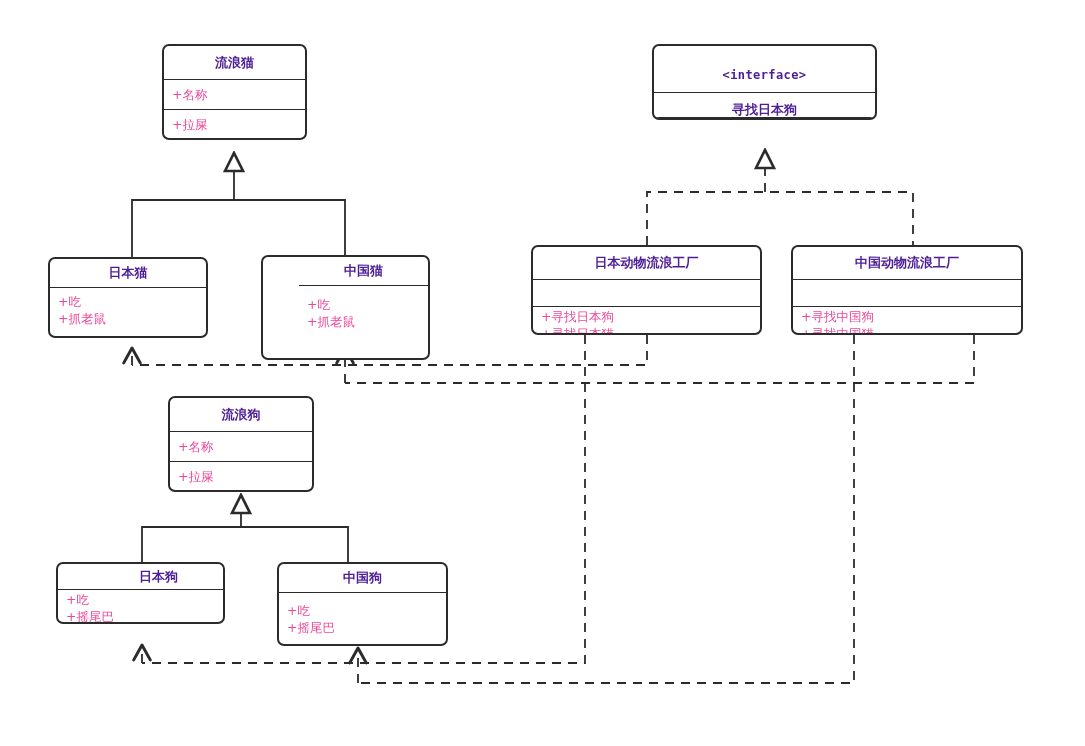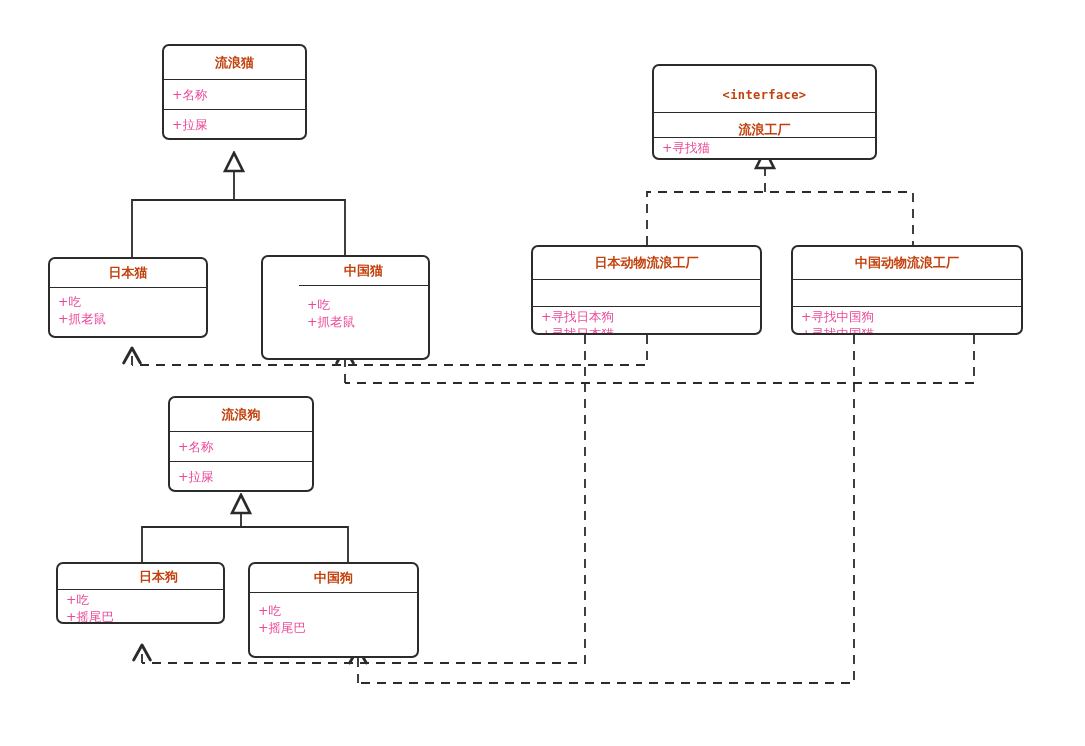--- a/index.html
+++ b/index.html
@@ -30,21 +30,21 @@
     box-sizing: border-box;
     background: #ffffff;
     border: 2px solid #2b2b2b;
     border-radius: 7px;
     overflow: hidden;
   }
   .uml-title {
     text-align: center;
     font-weight: bold;
     font-size: 13px;
-    color: #c2410c;
+    color: #4c1d95;
     line-height: 17px;
     white-space: pre-line;
   }
   .stereo {
     display: block;
     font-family: "DejaVu Sans Mono", "Liberation Mono", monospace;
     font-size: 12px;
     font-weight: bold;
     letter-spacing: 0.4px;
   }
@@ -153,32 +153,32 @@
   </div>
 
   <div class="uml-box" style="left:56px; top:562px; width:169px; height:62px;">
     <div class="uml-title" style="height:25px; line-height:25px;margin-left:36px;">日本狗</div>
     <div class="uml-compartment divider" style="height:33px; padding:1px 0 0 8px;">
       <div class="member">+吃</div>
       <div class="member">+摇尾巴</div>
     </div>
   </div>
 
-  <div class="uml-box" style="left:248px; top:562px; width:171px; height:96px;">
+  <div class="uml-box" style="left:277px; top:562px; width:171px; height:84px;">
     <div class="uml-title" style="height:28px; line-height:28px;">中国狗</div>
     <div class="uml-compartment divider" style="height:52px; padding:9px 0 0 8px;">
       <div class="member">+吃</div>
       <div class="member">+摇尾巴</div>
     </div>
   </div>
 
-  <div class="uml-box" style="left:652px; top:64px; width:225px; height:96px;">
+  <div class="uml-box" style="left:652px; top:44px; width:225px; height:76px;">
     <div class="uml-title" style="height:42px; padding-top:4px;">
       <span class="stereo">&lt;interface&gt;</span>
-      <span>流浪工厂</span>
+      <span>寻找日本狗</span>
     </div>
     <div class="uml-compartment divider" style="height:25px;"></div>
     <div class="uml-compartment divider" style="height:25px; padding:1px 0 0 8px;">
       <div class="member">+寻找猫</div>
       <div class="member">+寻找狗</div>
     </div>
   </div>
 
   <div class="uml-box" style="left:531px; top:245px; width:231px; height:90px;">
     <div class="uml-title" style="height:32px; line-height:32px;">日本动物流浪工厂</div>

